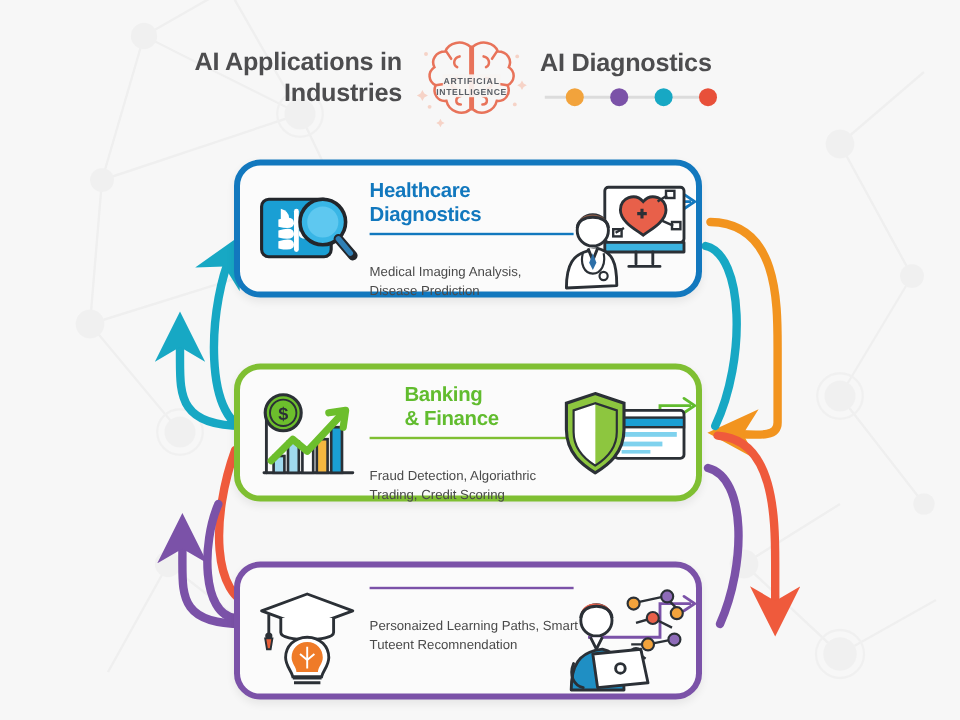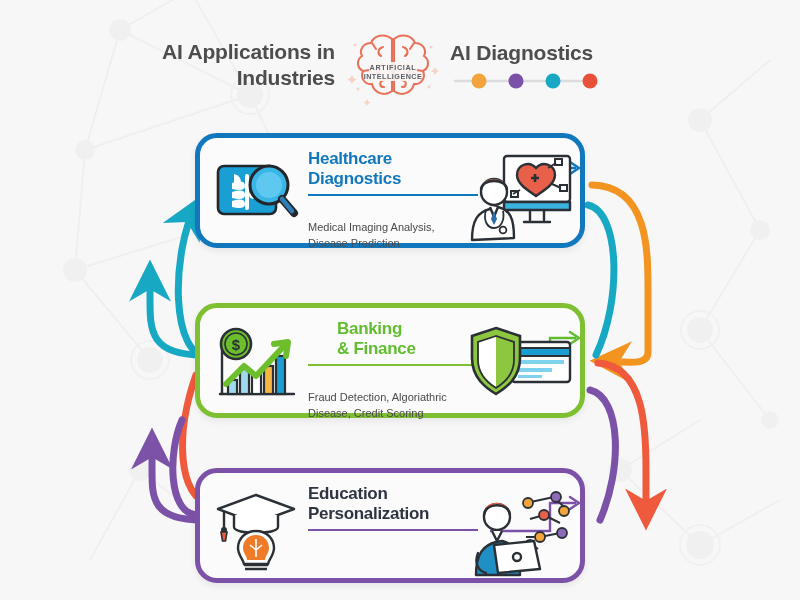--- a/index.html
+++ b/index.html
@@ -250,21 +250,21 @@
       <circle cx="24" cy="22" r="15" fill="#6cbe2c" stroke="#2b3036" stroke-width="2.6"></circle>
       <circle cx="24" cy="22" r="11" fill="none" stroke="#2b3036" stroke-width="1.6"></circle>
       <text x="24" y="28" text-anchor="middle" font-family="Liberation Sans, sans-serif" font-size="15" font-weight="bold" fill="#2b3036">$</text>
     </svg>
 
     <div class="card-body">
       <div class="card-title" id="t-banking" style="color: rgb(97, 188, 46);">Banking
 &amp; Finance</div>
       <div class="card-rule" id="r-banking" style="background: rgb(127, 191, 50);"></div>
       <div class="card-sub">Fraud Detection, Algoriathric
-Disease, Credit Scoring</div>
+Trading, Credit Scoring</div>
     </div>
 
     <svg class="inner-arrow" id="ia-banking" viewBox="0 0 100 46">
       <path d="M2 42 L62 42 L62 14 L88 14" fill="none" stroke="#61bc2e" stroke-width="2.4"></path>
       <path d="M82 8 L91 14 L82 20" fill="none" stroke="#61bc2e" stroke-width="2.4" stroke-linecap="round" stroke-linejoin="round"></path>
     </svg>
 
     <svg class="card-art" viewBox="0 0 108 100">
       <g stroke="#2b3036" stroke-width="2.4">
         <rect x="44" y="28" width="58" height="40" rx="3" fill="#ffffff"></rect>
@@ -296,23 +296,23 @@
       <path d="M9 45 h6 l-1.5 9 h-3 z" fill="#e8603a" stroke="#2b3036" stroke-width="1.6"></path>
       <g stroke="#2b3036" stroke-width="2.4" fill="#ffffff">
         <path d="M44 44 c-11 0 -18 8 -18 17 c0 7 5 11 6 16 h24 c1 -5 6 -9 6 -16 c0 -9 -7 -17 -18 -17z"></path>
         <path d="M32 78 h24 M33 82 h22"></path>
       </g>
       <path d="M44 48 c-8 0 -13 6 -13 13 c0 5 4 8 4 12 h18 c0 -4 4 -7 4 -12 c0 -7 -5 -13 -13 -13z" fill="#ef7b28"></path>
       <path d="M44 52 v18 M38 58 l6 5 M50 58 l-6 5" stroke="#fff" stroke-width="1.6" fill="none"></path>
     </svg>
 
     <div class="card-body">
-      <div class="card-title" id="t-education" style="color: rgb(46, 52, 64);">Education
-Personalization</div>
       <div class="card-rule" id="r-education" style="background: rgb(123, 82, 168);"></div>
+      <div class="card-sub">Personaized Learning Paths, Smart
+Tuteent Recomnendation</div>
     </div>
 
     <svg class="inner-arrow" id="ia-education" viewBox="0 0 100 46">
       <path d="M2 42 L62 42 L62 14 L88 14" fill="none" stroke="#7b52a8" stroke-width="2.4"></path>
       <path d="M82 8 L91 14 L82 20" fill="none" stroke="#7b52a8" stroke-width="2.4" stroke-linecap="round" stroke-linejoin="round"></path>
     </svg>
 
     <svg class="card-art" viewBox="0 0 108 100">
       <g stroke="#2b3036" stroke-width="2" fill="none">
         <path d="M58 24 L86 18 M86 18 L98 30 M62 40 L76 36 M76 36 L92 44 M58 58 L72 58 M72 58 L92 54 M70 70 L62 64"></path>

